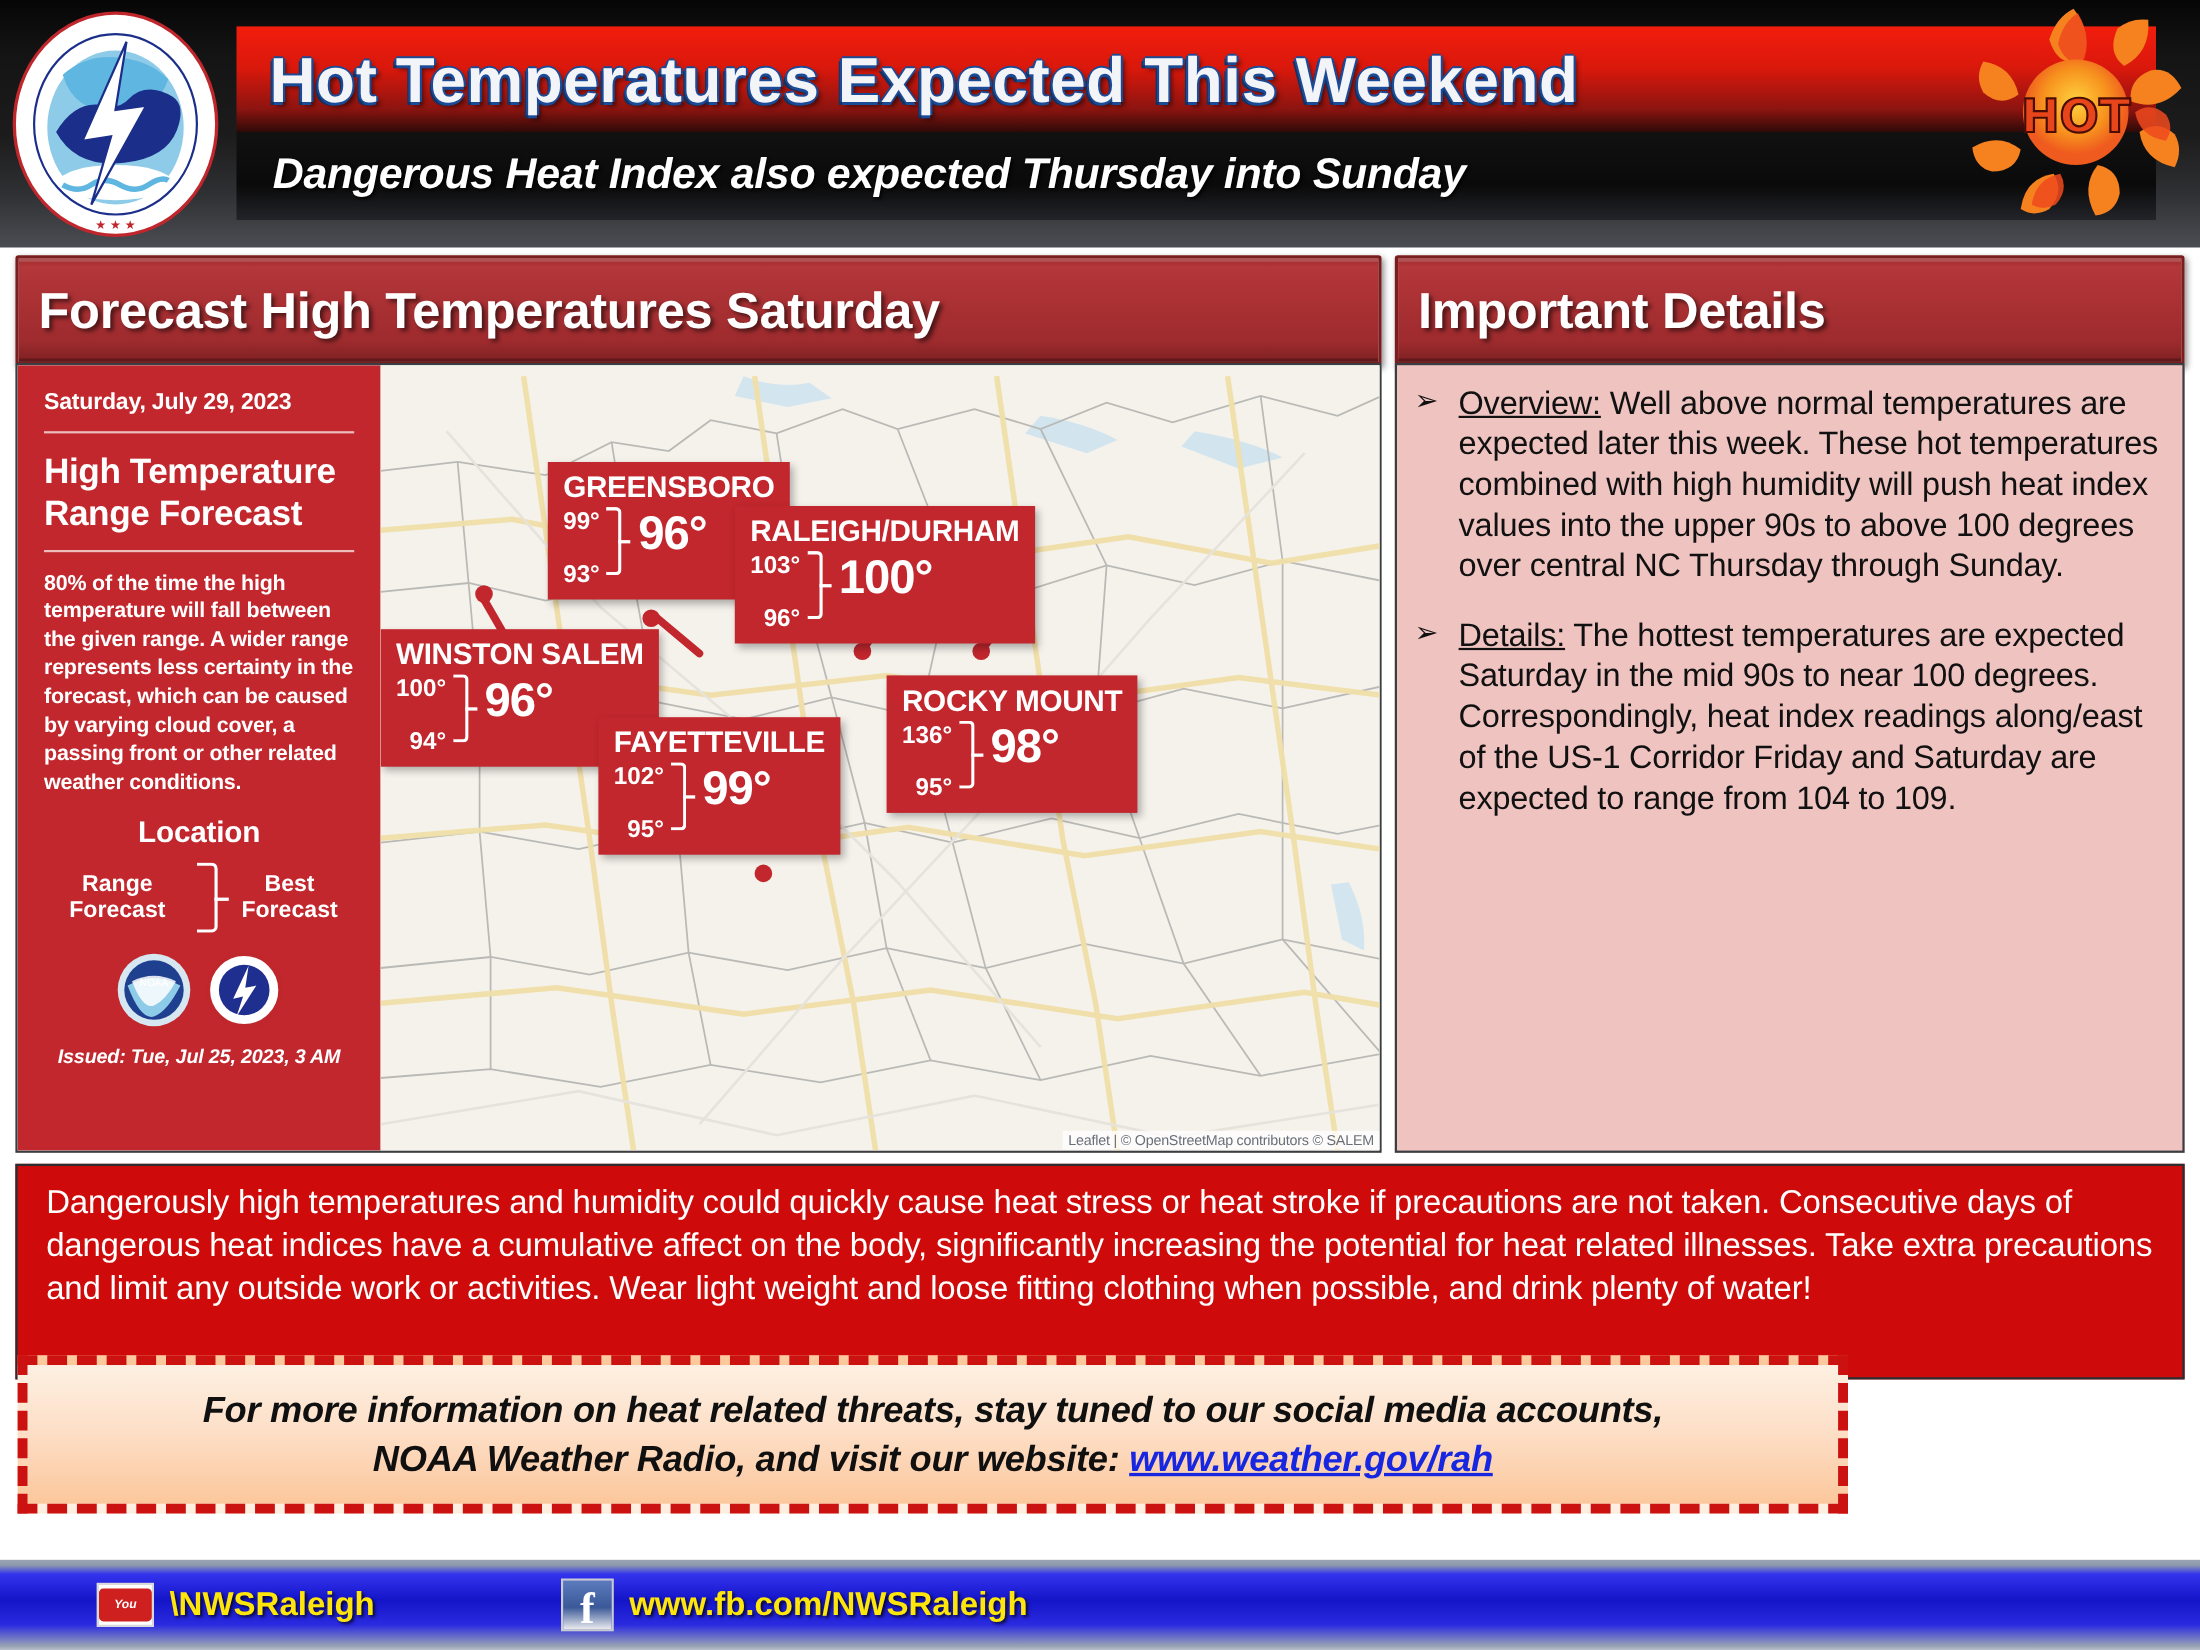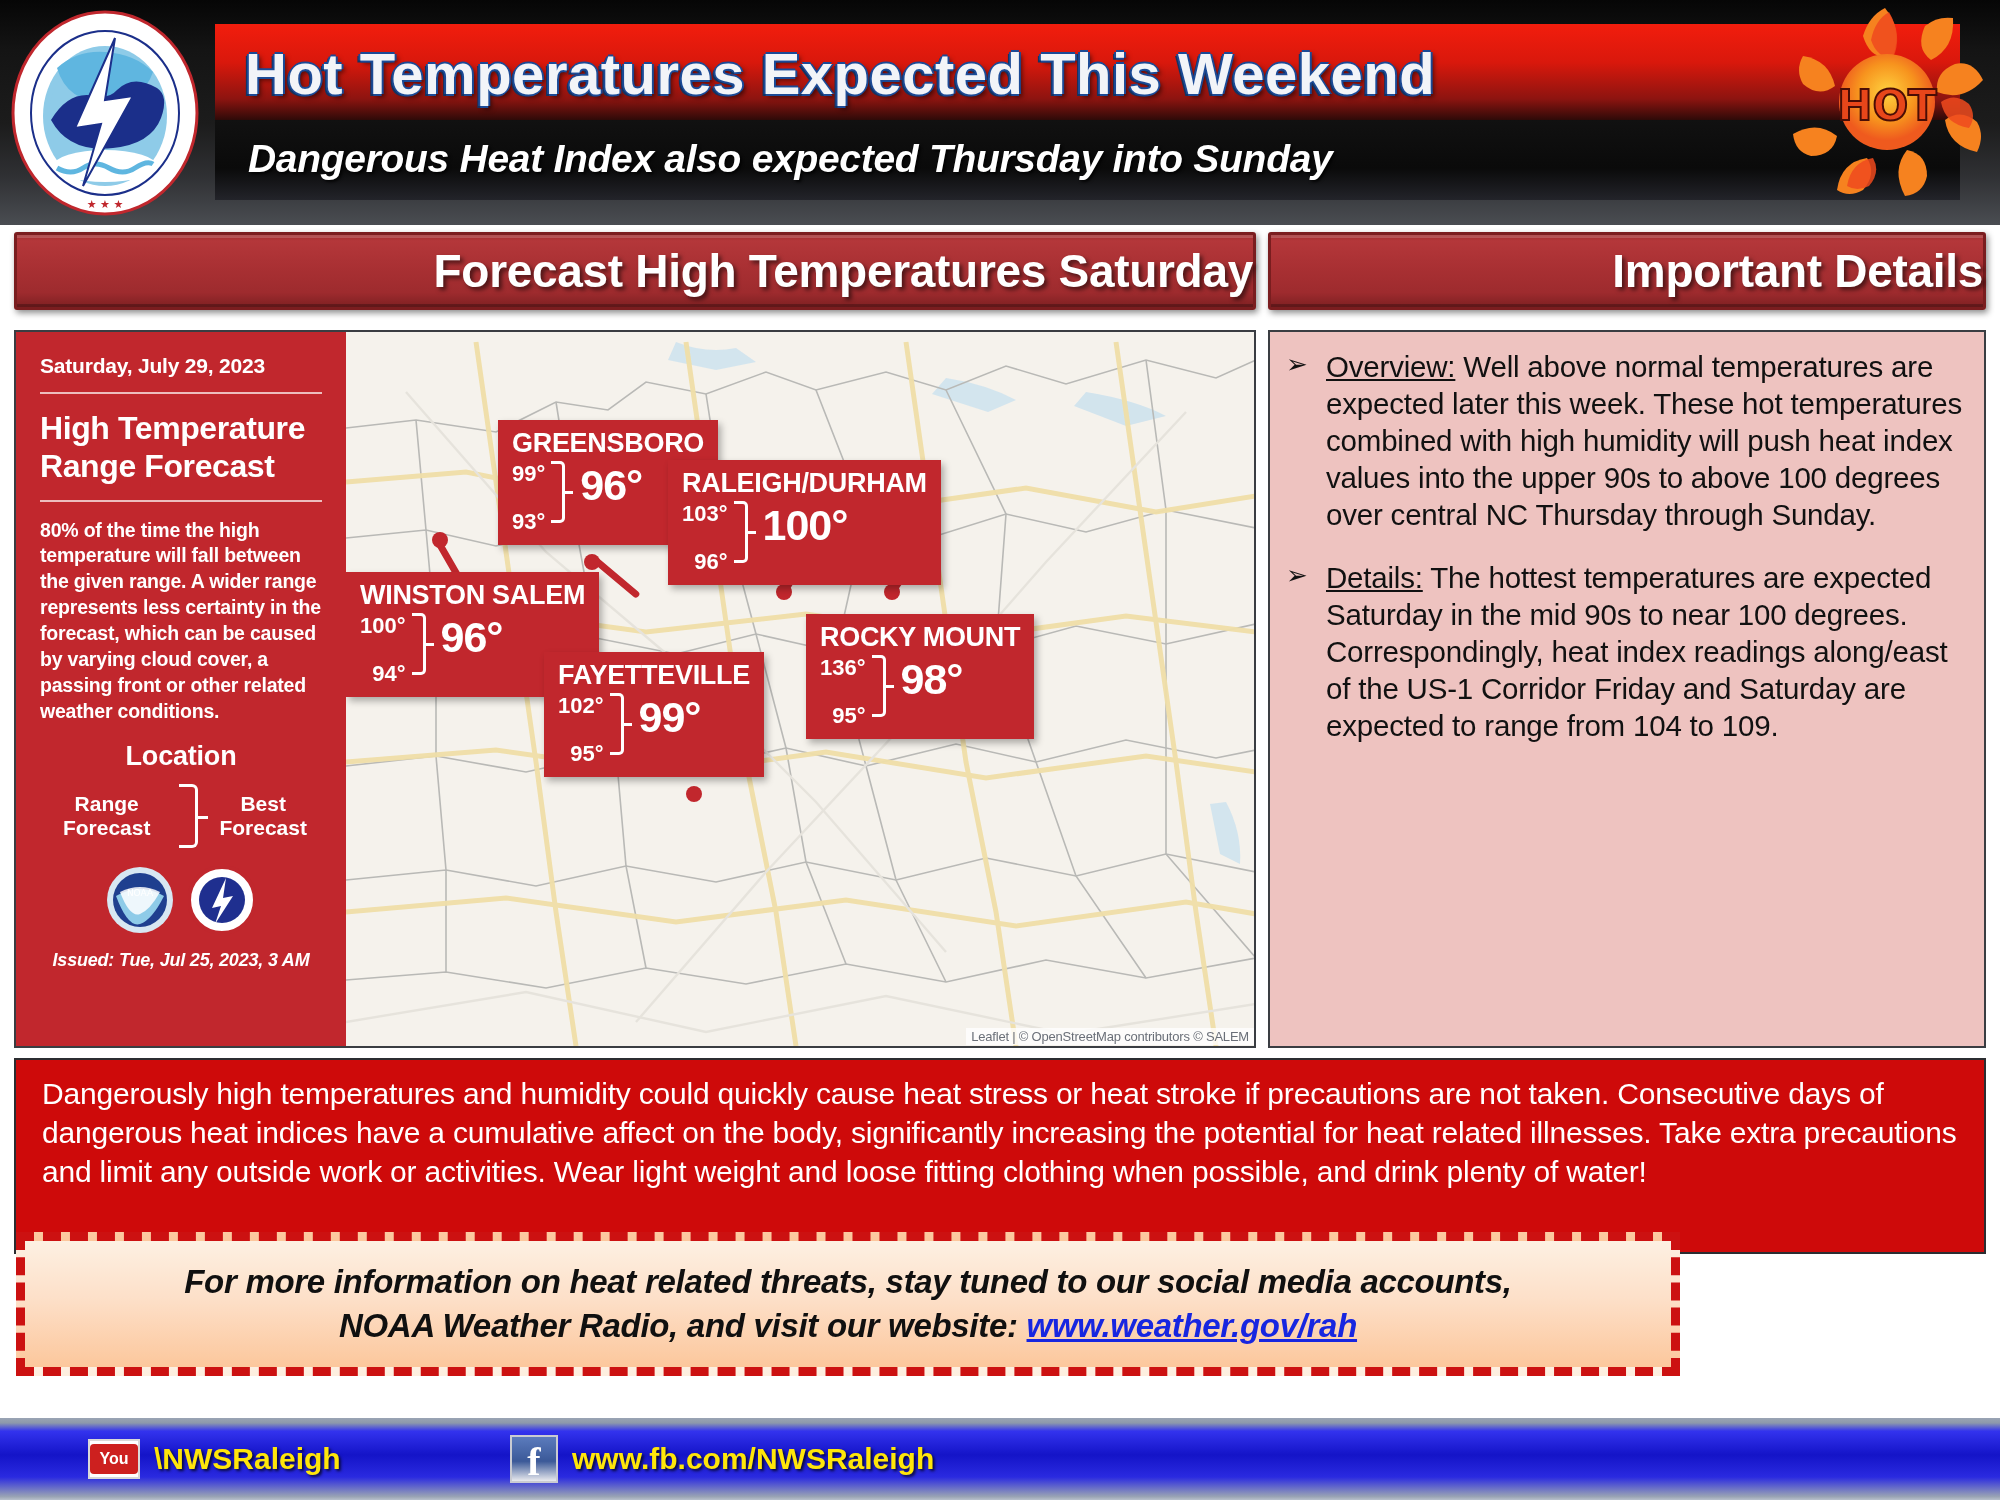--- a/index.html
+++ b/index.html
@@ -23,25 +23,25 @@
   #sub-title { position:absolute; left:248px; top:128px; width:1400px; height:62px;
             font-size:39px; font-style:italic; font-weight:bold; color:#fff; line-height:62px;
             white-space:nowrap; letter-spacing:-0.3px; text-shadow:2px 2px 3px rgba(0,0,0,.8); }
 
   
   #nws-logo { position:absolute; left:5px; top:8px; width:200px; height:210px; }
   
   #sun-wrap { position:absolute; left:1785px; top:2px; width:205px; height:200px; }
 
   
-  .panel-bar { position:absolute; height:78px;
+  .panel-bar { position:absolute; height:100px;
        background:linear-gradient(180deg,#9c2a2c 0%,#b4373a 8%,#a93033 45%,#9e2b2e 80%,#7e2022 100%);
        border:3px solid #7a1d1f; border-radius:3px;
        box-shadow: inset 0 3px 0 rgba(255,255,255,.18), inset 0 -3px 0 rgba(0,0,0,.25), 2px 3px 6px rgba(0,0,0,.45);
-       display:flex; align-items:center; justify-content:flex-end;padding-left:18px; }
+       display:flex; align-items:center; justify-content:flex-start;padding-left:18px; }
   .panel-bar span { font-size:46px; font-weight:bold; color:#ffffff;
        text-shadow:3px 3px 4px rgba(0,0,0,.55); letter-spacing:-0.3px; white-space:nowrap; }
   #bar-left  { left:14px;  top:232px; width:1242px; }
   #bar-right { left:1268px; top:232px; width:718px; }
 
   
   #map-panel { position:absolute; left:14px; top:330px; width:1242px; height:718px;
        border:2px solid #3a3d42; background:#f3f0e9; overflow:hidden; }
   #map-sidebar { position:absolute; left:0; top:0; width:330px; height:714px; background:#c1272d;
        padding:22px 24px 0 24px; color:#fff; }
@@ -103,21 +103,21 @@
       line-height:1.34; letter-spacing:-0.3px; }
   #cta-link { color:#1726e0; text-decoration:underline; }
 
   
   #footer { position:absolute; left:0; top:1418px; width:2000px; height:82px;
       background:linear-gradient(180deg,#9aa4b4 0%,#8d99ab 6%,#3333ee 16%,#1414c8 45%,#2a2ae0 72%,#9aa4b4 96%,#b8c0cc 100%); }
   .foot-item { position:absolute; display:flex; align-items:center; gap:14px; height:82px; }
   .foot-label { font-size:30px; font-weight:bold; color:#ffe60a; text-shadow:2px 2px 3px rgba(0,0,0,.75); white-space:nowrap; }
 
   .yt-icon { width:52px; height:40px; background:#fff; border:2px solid #d9d9d9; display:flex; align-items:center; justify-content:center; }
-  .yt-inner { width:60px; height:30px; background:#cd201f; border-radius:4px; color:#fff; font-size:16px; font-weight:bold; display:flex; align-items:center; justify-content:center; line-height:1; }
+  .yt-inner { width:60px; height:30px; background:#cd201f; border-radius:4px; color:#fff; font-size:11px; font-weight:bold; display:flex; align-items:center; justify-content:center; line-height:1;font-style:italic; }
   .fb-icon { width:48px; height:48px; background:linear-gradient(180deg,#5b7bbd 0%,#3b5998 55%,#e9eaee 100%); border:2px solid #c9cbd2; color:#fff; font-size:40px; font-weight:bold; font-family:"Liberation Serif",serif; display:flex; align-items:flex-end; justify-content:center; line-height:0.95; }
 </style>
 </head>
 <body>
 
 <div id="page">
 
   <div id="header">
     <div id="header-redband"></div>
     <div id="header-blackband"></div>

